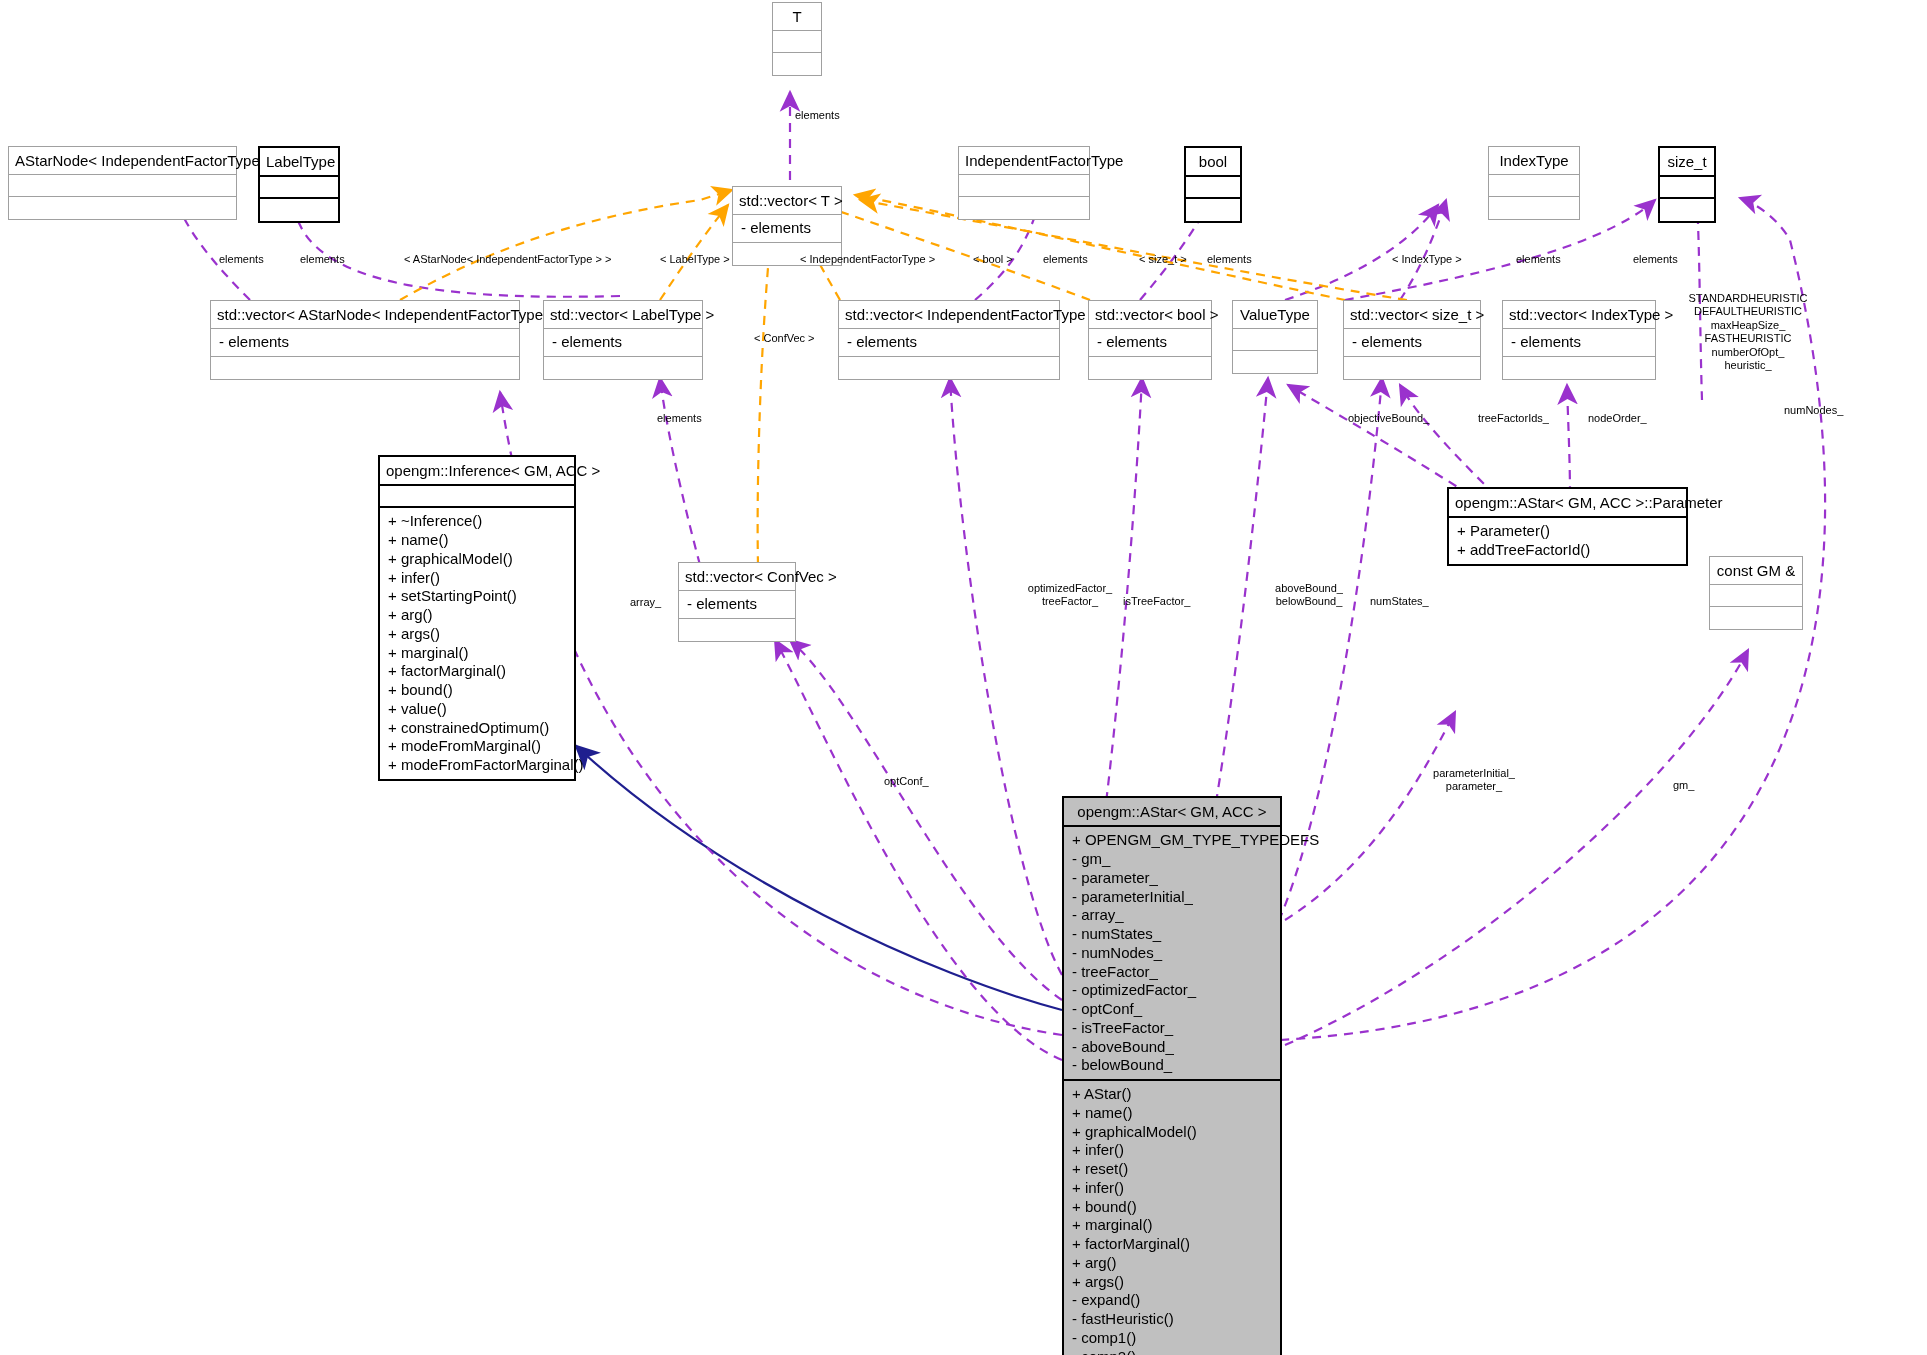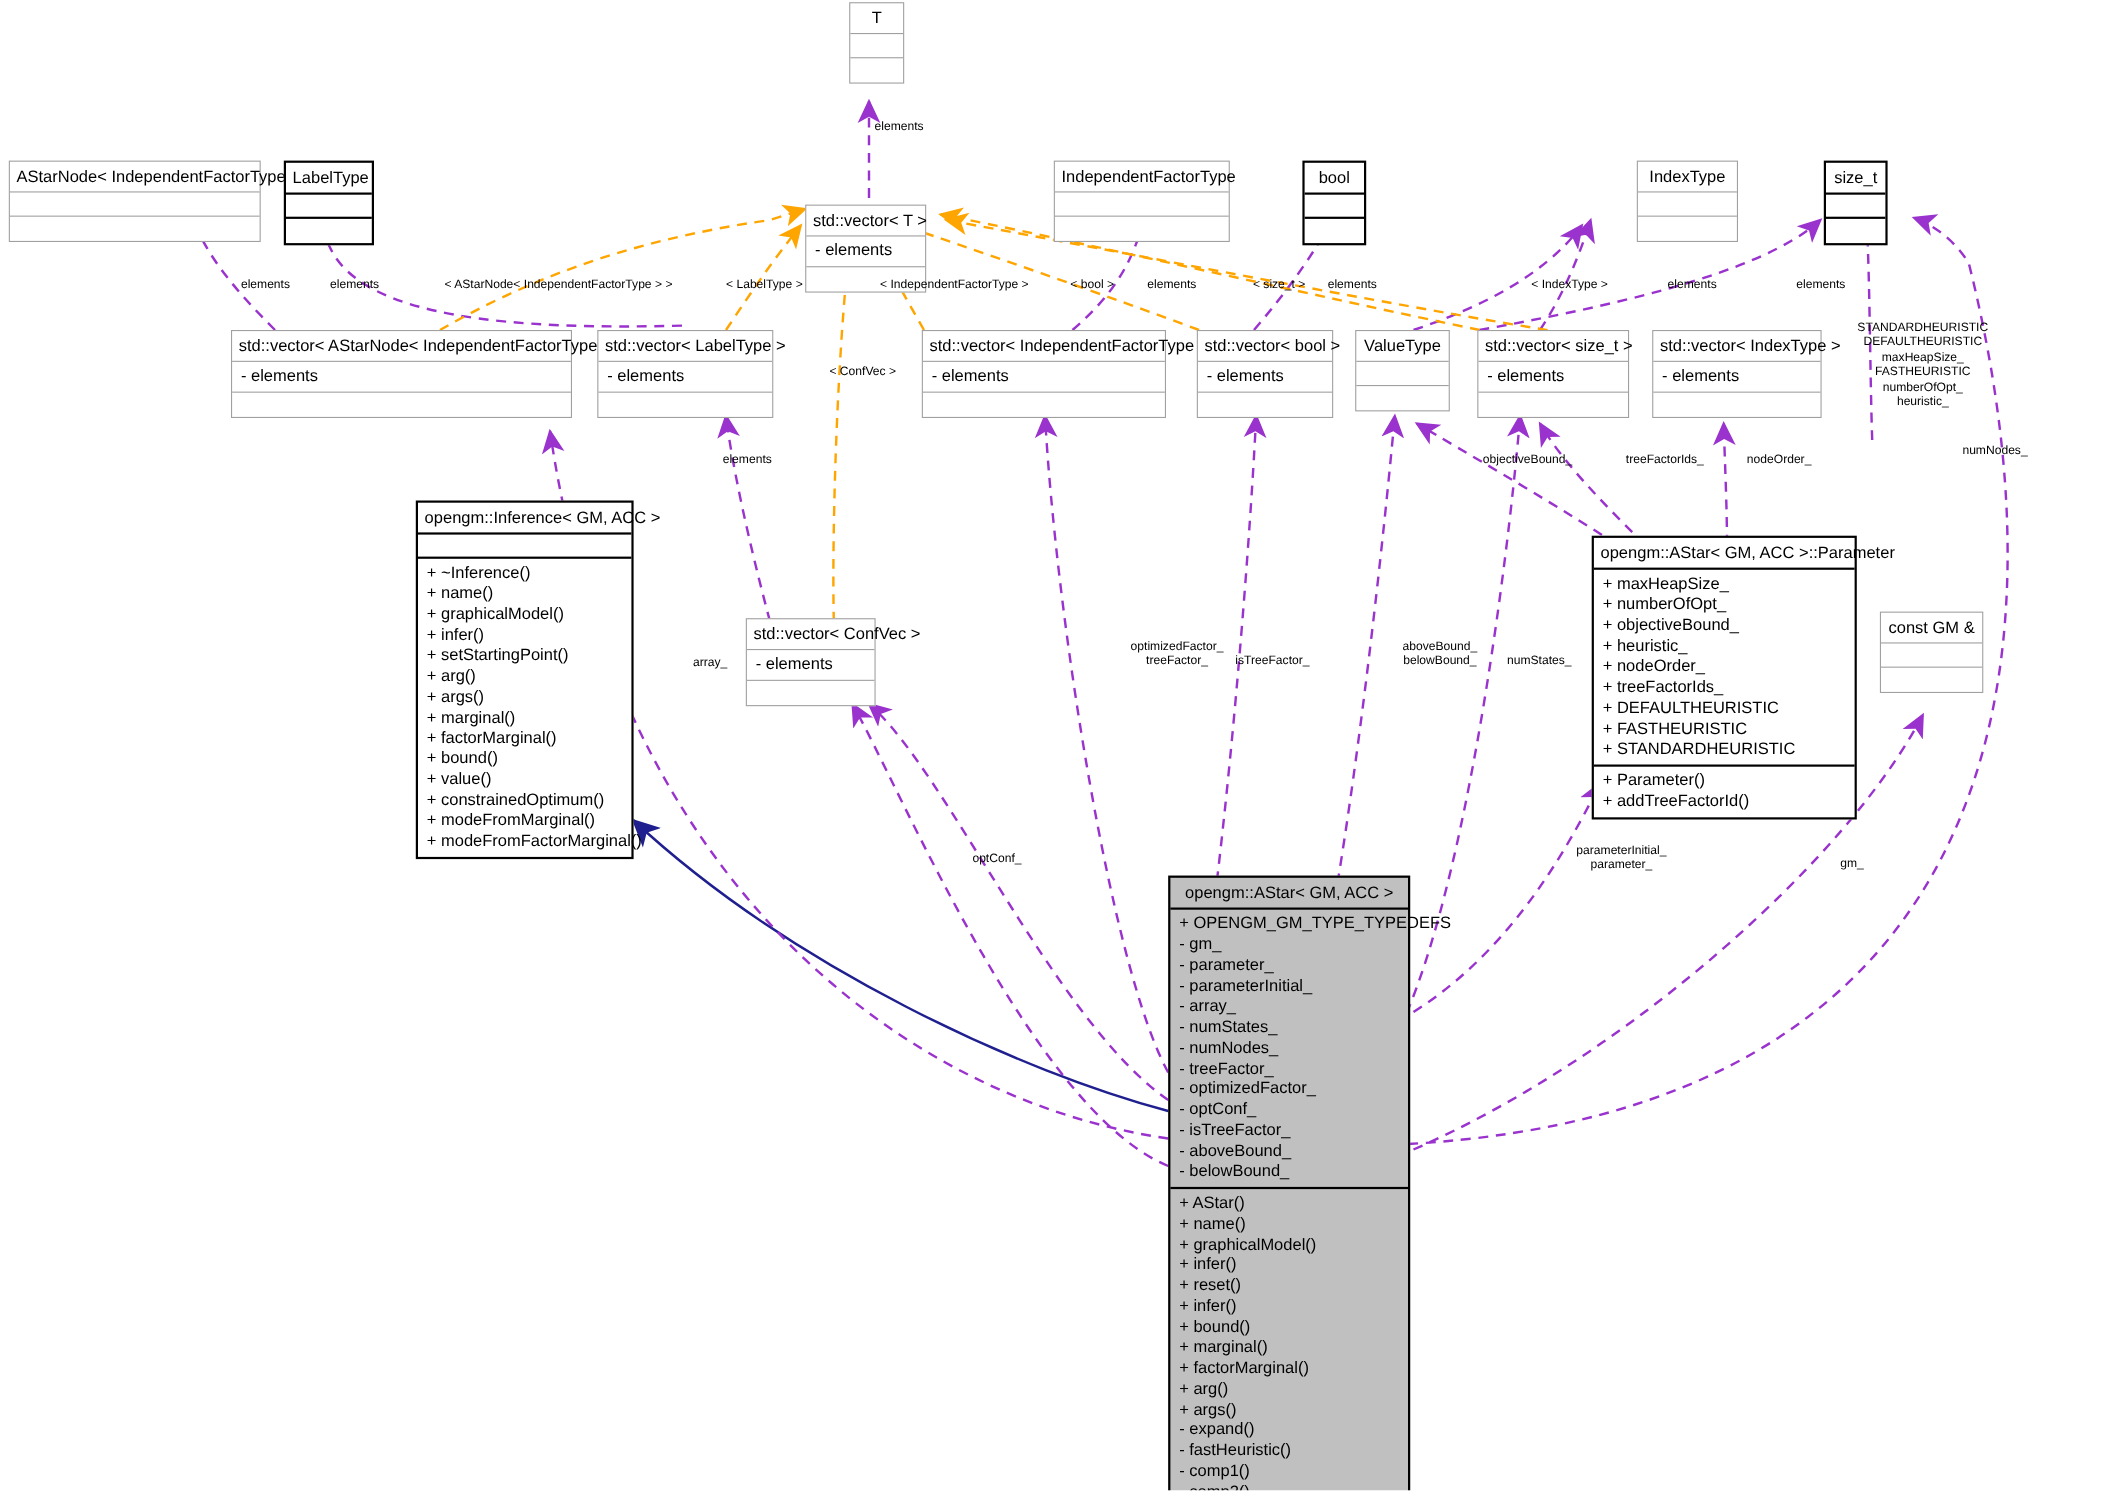--- a/index.html
+++ b/index.html
@@ -173,21 +173,21 @@
   </div>
 
   <div class="uml" style="left:732px; top:146px; width:110px;margin-top:40px;">
     <div class="title">std::vector&lt; T &gt;</div>
     <div class="sect">
       <div class="row">- elements</div>
     </div>
     <div class="sect empty"></div>
   </div>
 
-  <div class="uml" style="left:958px; top:146px; width:160px;">
+  <div class="uml" style="left:958px; top:146px; width:132px;">
     <div class="title">IndependentFactorType</div>
     <div class="sect empty"></div>
     <div class="sect empty"></div>
   </div>
 
   <div class="uml bold" style="left:1184px; top:146px; width:58px;">
     <div class="title">bool</div>
     <div class="sect empty"></div>
     <div class="sect empty"></div>
   </div>
@@ -282,31 +282,20 @@
   <div class="uml" style="left:678px; top:562px; width:118px;">
     <div class="title">std::vector&lt; ConfVec &gt;</div>
     <div class="sect">
       <div class="row">- elements</div>
     </div>
     <div class="sect empty"></div>
   </div>
 
   <div class="uml bold" style="left:1447px; top:487px; width:241px;">
     <div class="title">opengm::AStar&lt; GM, ACC &gt;::Parameter</div>
-    <div class="sect">
-      <div class="row">+ maxHeapSize_</div>
-      <div class="row">+ numberOfOpt_</div>
-      <div class="row">+ objectiveBound_</div>
-      <div class="row">+ heuristic_</div>
-      <div class="row">+ nodeOrder_</div>
-      <div class="row">+ treeFactorIds_</div>
-      <div class="row">+ DEFAULTHEURISTIC</div>
-      <div class="row">+ FASTHEURISTIC</div>
-      <div class="row">+ STANDARDHEURISTIC</div>
-    </div>
     <div class="sect">
       <div class="row">+ Parameter()</div>
       <div class="row">+ addTreeFactorId()</div>
     </div>
   </div>
 
   <div class="uml" style="left:1709px; top:556px; width:94px;">
     <div class="title">const GM &amp;</div>
     <div class="sect empty"></div>
     <div class="sect empty"></div>

